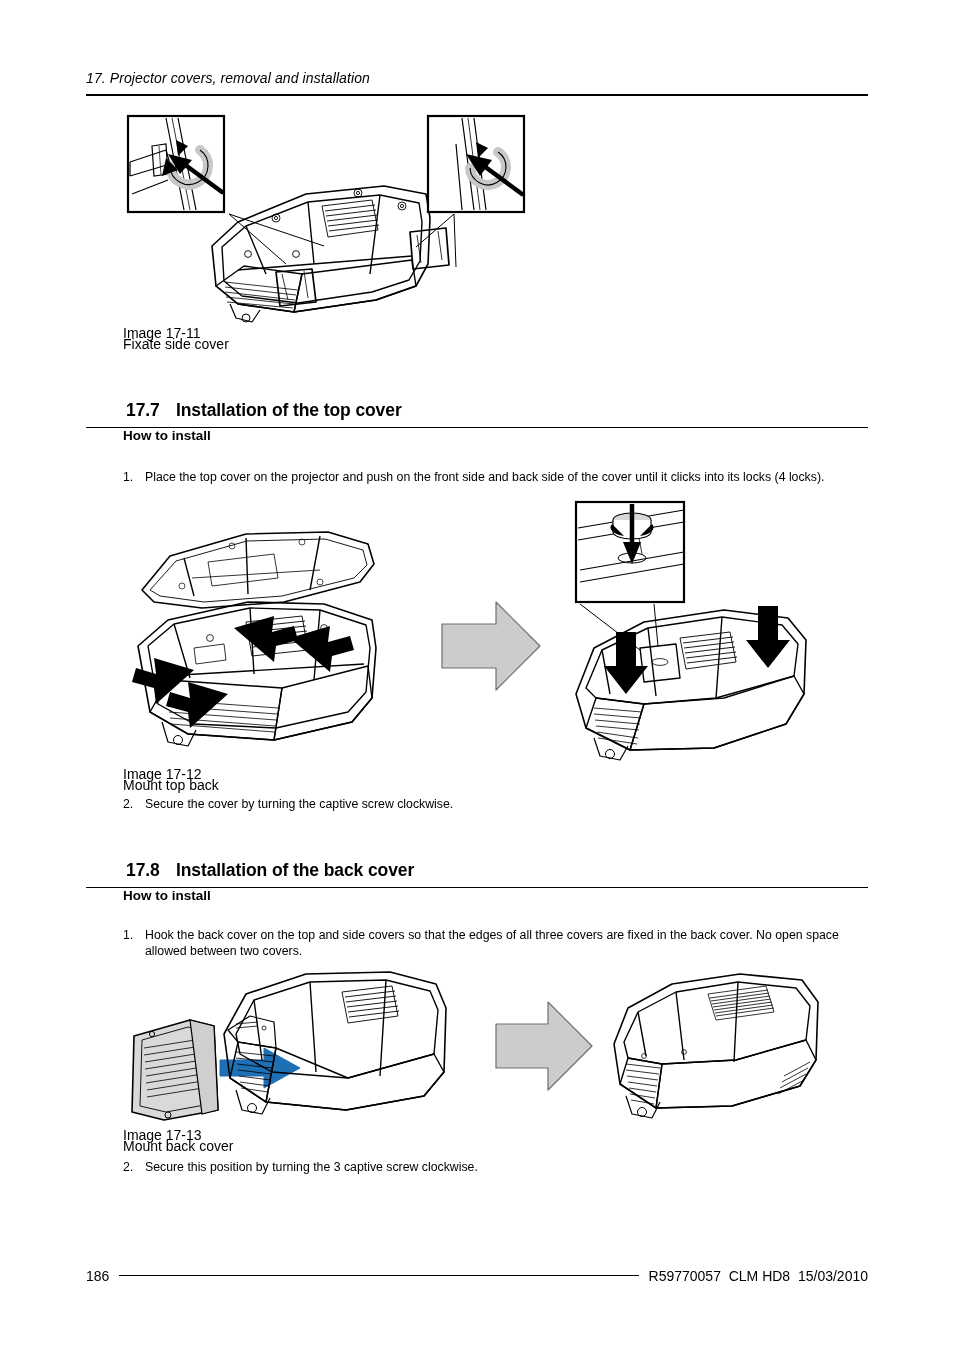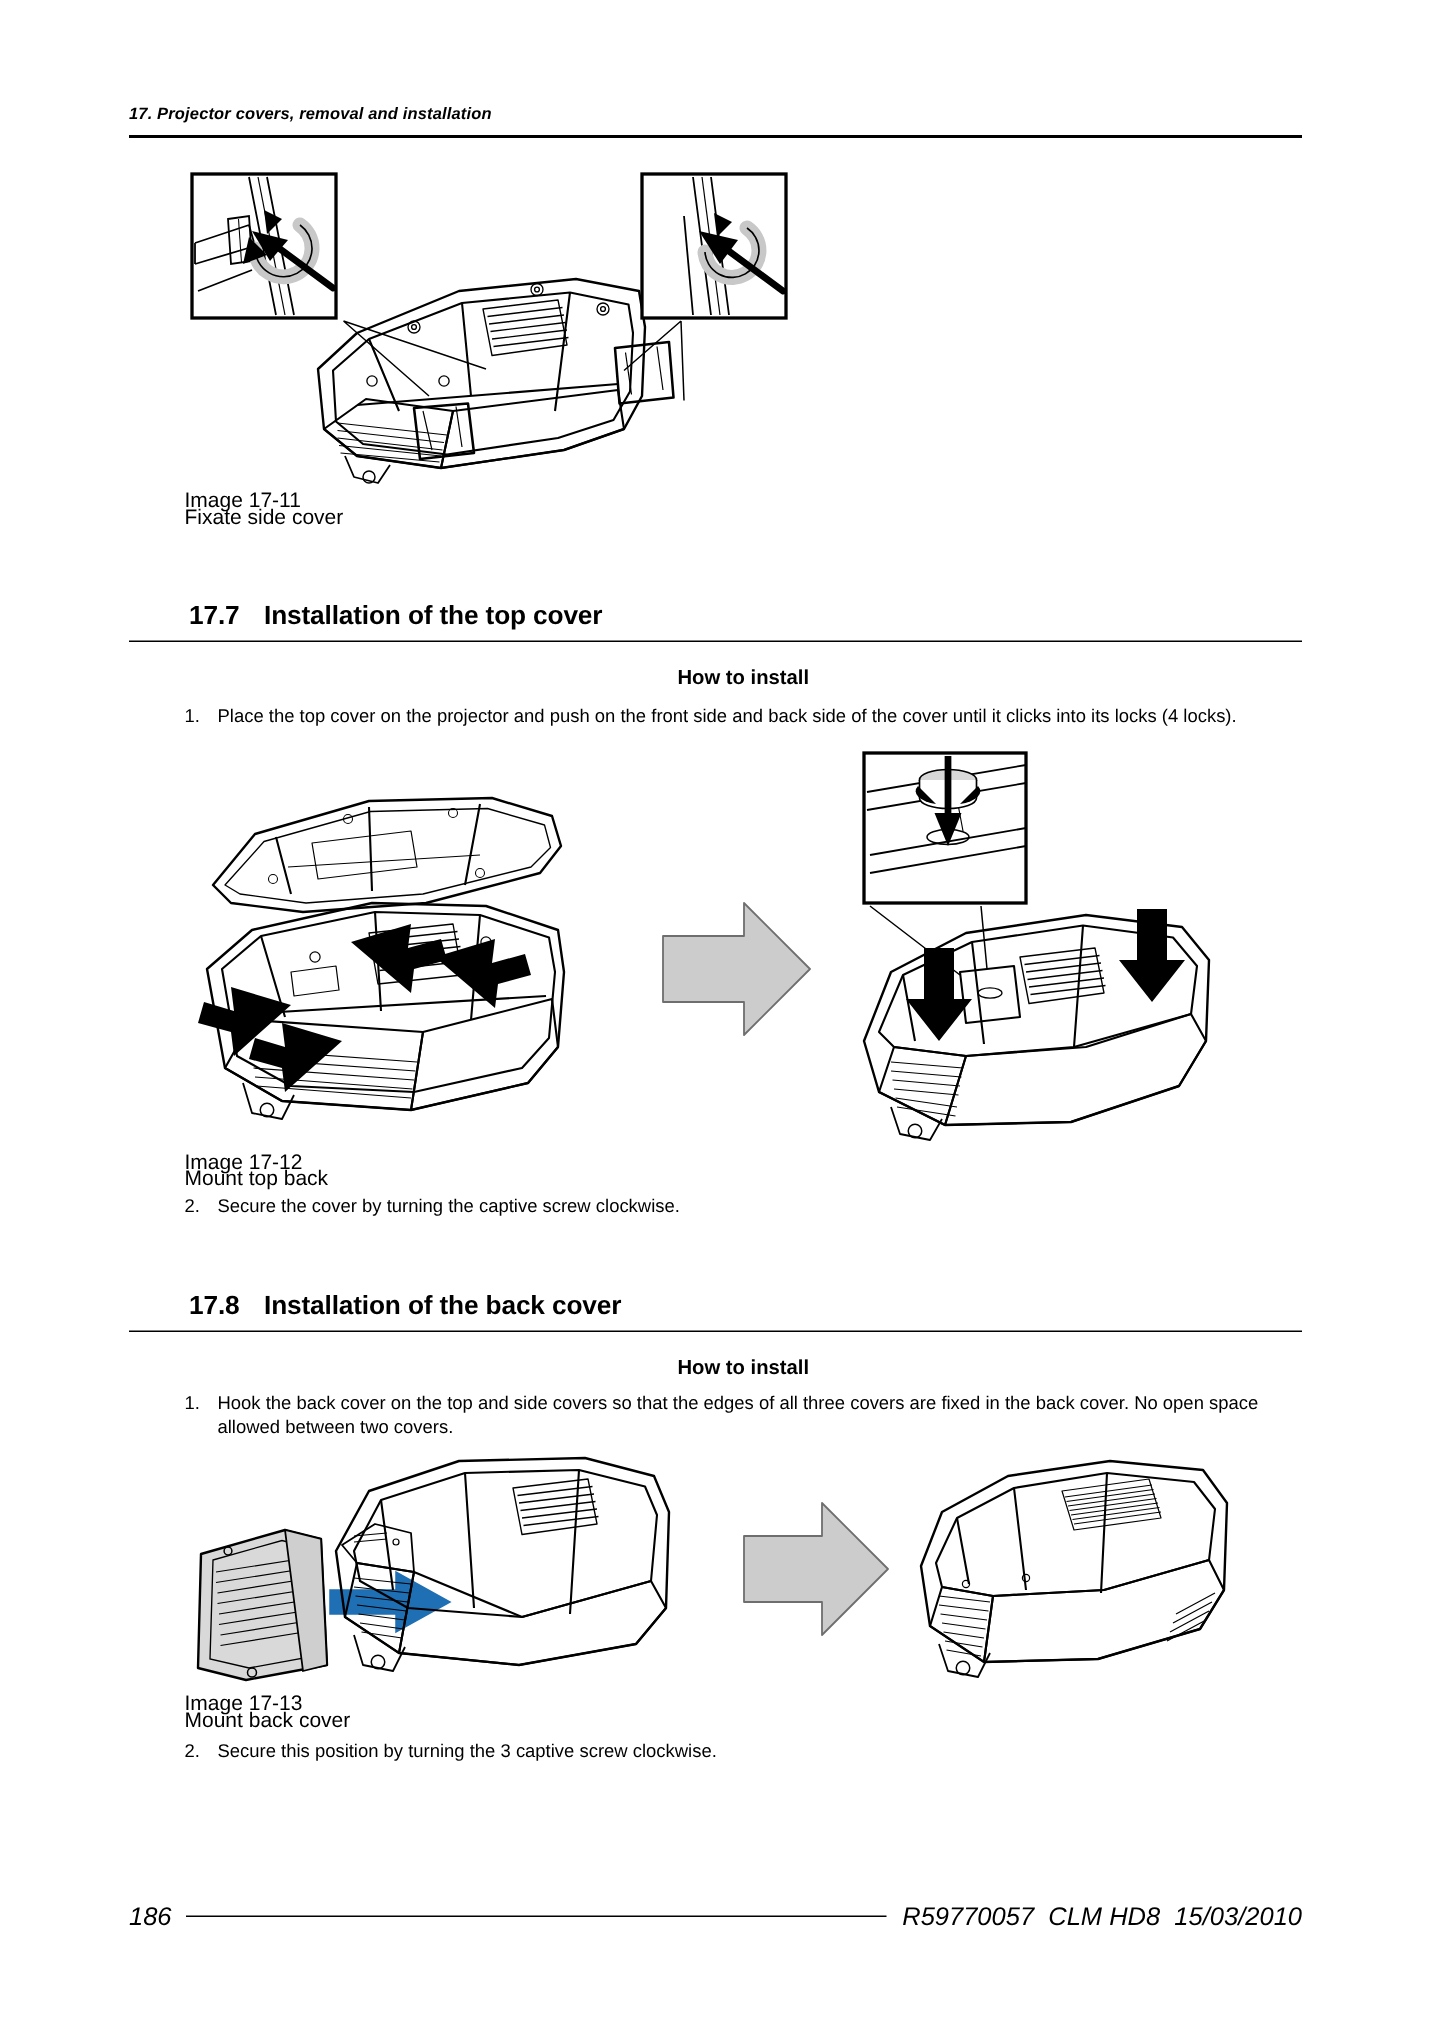--- a/index.html
+++ b/index.html
@@ -20,22 +20,22 @@
   }
 
   
   .header {
     position: absolute;
     left: 86px;
     top: 70px;
     width: 782px;
   }
   .header-title {
-    font-size: 11px;
-    font-weight: bold;
+    font-size: 14px;
+    font-weight: normal;
     font-style: italic;
     letter-spacing: 0.1px;
     white-space: nowrap;
   }
   .header-rule {
     margin-top: 8px;
     border-bottom: 2.6px solid #000;
   }
 
   
@@ -51,24 +51,22 @@
     font-weight: bold;
     letter-spacing: -0.1px;
   }
   .section-num { width: 50px; flex: 0 0 50px; margin-left: 40px; }
   .section-rule {
     margin-top: 6px;
     border-bottom: 1.4px solid #000;
   }
   .subhead {
     margin-left: 37px;
-    margin-top: 16px;
     font-size: 13.5px;
     font-weight: bold;
-    text-align: center;
   }
 
   
   .step {
     position: absolute;
     left: 123px;
     width: 745px;
     display: flex;
     font-size: 12.3px;
     line-height: 15.5px;
@@ -86,22 +84,21 @@
   }
 
   
   .footer {
     position: absolute;
     left: 86px;
     top: 1268px;
     width: 782px;
     display: flex;
     align-items: center;
-    font-size: 17px;
-    font-style: italic;
+    font-size: 14px;
   }
   .footer-page { flex: 0 0 auto; padding-right: 10px; }
   .footer-rule {
     flex: 1 1 auto;
     border-bottom: 1.6px solid #000;
     height: 1px;
     margin: 0 10px 3px 0;
   }
   .footer-ref { flex: 0 0 auto; white-space: pre; }
 

